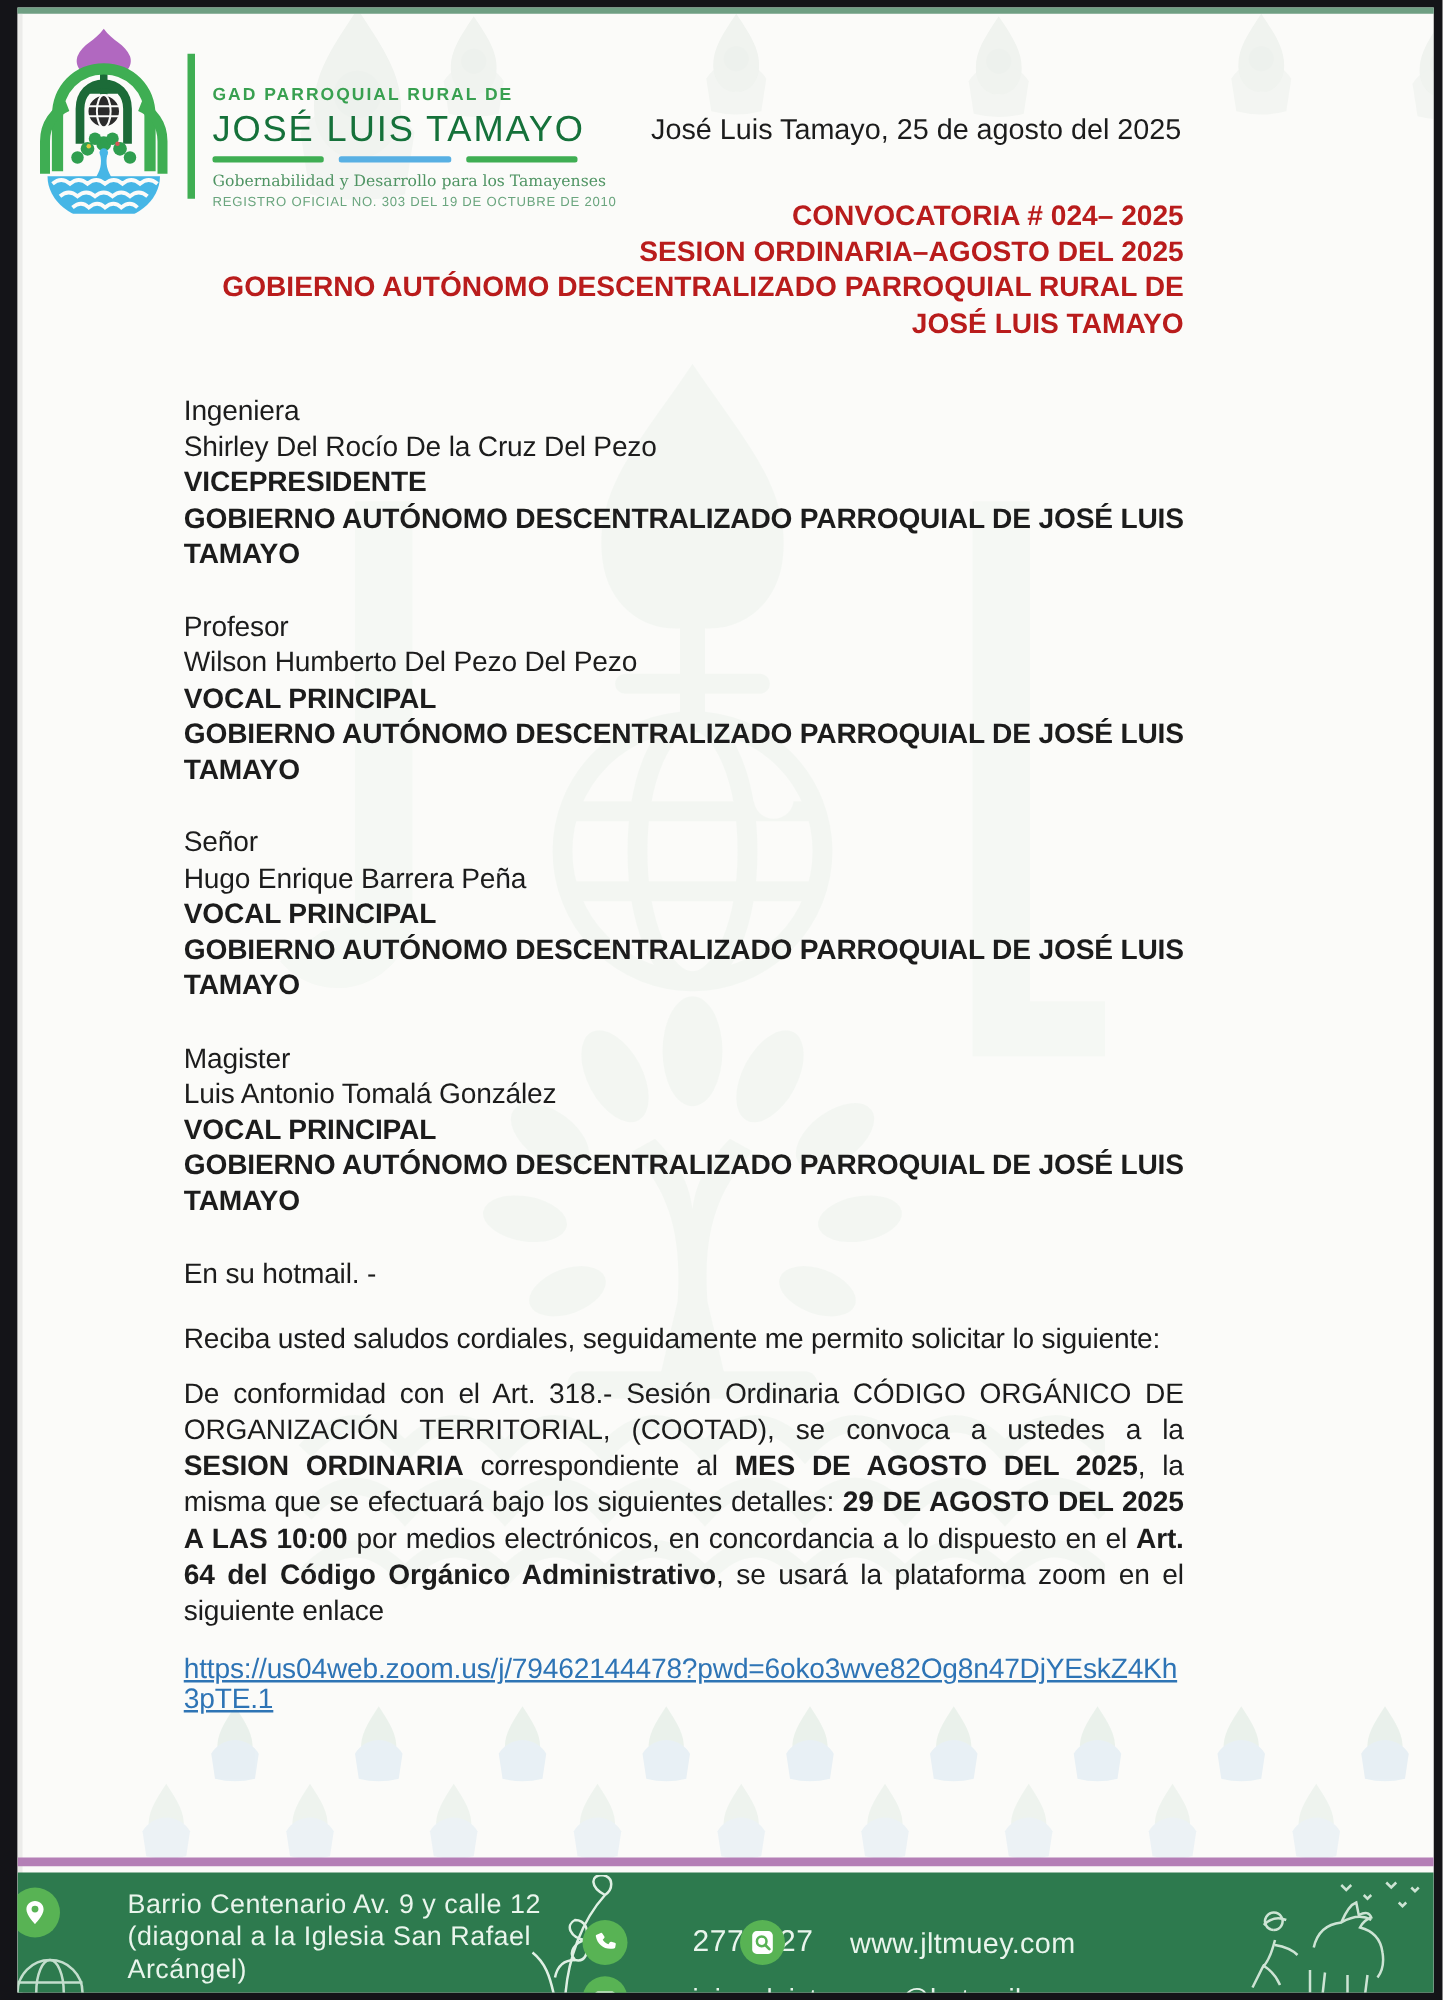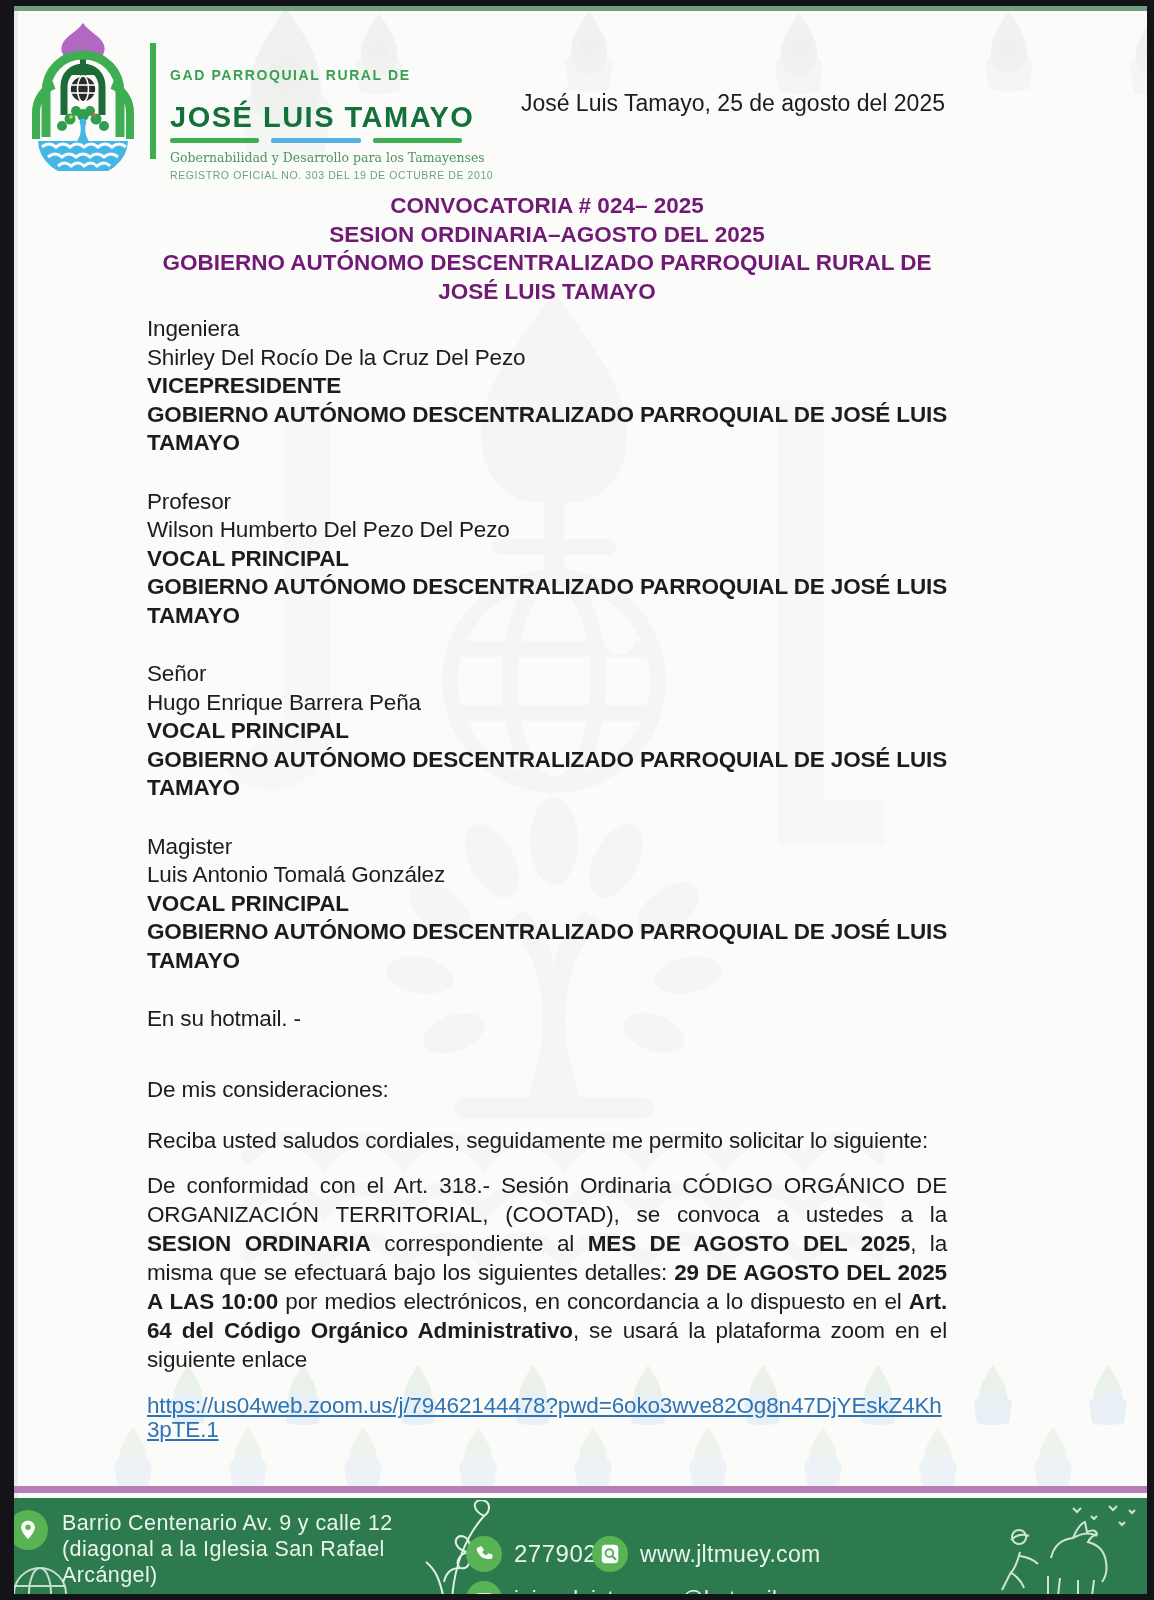--- a/index.html
+++ b/index.html
@@ -18,51 +18,51 @@
   .wm-top { left:0; top:0; width:100%; height:170px; opacity:.10; }
   .wm-center { left:210px; top:270px; width:660px; height:1010px; opacity:.16; }
   .wm-bottom { left:0; top:1352px; width:100%; height:130px; opacity:.22; }
 
   
   .header-logo { position:absolute; left:10px; top:8px; width:420px; height:158px; display:flex; }
   .crest { width:118px; height:152px; flex:none; }
   .logo-divider { width:6px; height:116px; background:#3fae53; margin:24px 14px 0 8px; flex:none; }
   .logo-text { padding-top:48px; white-space:nowrap; }
   .org-small { font-size:14px; font-weight:600; letter-spacing:1.6px; color:#38a050; }
-  .org-name  { font-size:29px; font-weight:bold; letter-spacing:1.5px; color:#15713a; margin-top:18px; }
+  .org-name  { font-size:29px; font-weight:normal; letter-spacing:1.5px; color:#15713a; margin-top:5px; }
   .logo-bars { display:flex; gap:12px; width:292px; margin-top:4px; }
   .logo-bars span { height:5px; flex:1; border-radius:2px; }
   .bar-g { background:#3fae53; } .bar-b { background:#58b0e3; }
   .tagline  { font-family:"DejaVu Serif", serif; font-size:12.5px; color:#4f9463; margin-top:7px; text-align:center; width:300px; }
   .registro { font-size:10.5px; letter-spacing:.6px; color:#6aa57e; margin-top:4px; text-align:center; width:300px; }
 
   .date-line { position:absolute; left:133px; top:79px; width:798px; text-align:right;
                font-size:23px; color:#1c1c1c; }
 
   
-  .title-block { position:absolute; left:133px; top:148px; width:800px; text-align:center;
-                 font-size:22.5px; font-weight:bold; line-height:28.5px; color:#701a75;margin-top:33px; }
+  .title-block { position:absolute; left:133px; top:148px; width:800px; text-align:right;
+                 font-size:22.5px; font-weight:bold; line-height:28.5px; color:#b91c1c; }
 
   
   .content { position:absolute; left:133px; top:304px; width:800px;
              font-size:22.5px; line-height:28.5px; color:#1c1c1c; letter-spacing:-0.15px; }
   .recipient { margin-bottom:30px; }
   .recipient .org-line { font-weight:bold; text-align:justify; }
   .recipient .role-line { font-weight:bold; }
   .gap-sm { margin-top:23px; }
   .gap-md { margin-top:42px; }
   .para-main { margin-top:15px; text-align:justify; line-height:29px; }
   .zoom-invite { margin-top:14px; }
   .zoom-link-wrap { margin-top:20px; line-height:24px; }
   .zoom-link { color:#2e74b5; text-decoration:underline; word-break:break-all; }
 
   
   .purple-line { position:absolute; left:0; top:1475px; width:100%; height:7px; background:#b47fb6; }
   .footer { position:absolute; left:0; top:1487px; width:100%; height:101px; background:#2d7a4e; color:#e9f5ec; }
-  .f-item { position:absolute; display:flex; align-items:flex-start; }
+  .f-item { position:absolute; display:flex; align-items:flex-start;gap:40px; }
   .f-circle { width:40px; height:40px; border-radius:50%; background:#58b354; flex:none;
               display:flex; align-items:center; justify-content:center; }
   .f-circle.sm { width:36px; height:36px; }
   .addr-block { left:-6px; top:12px; }
   .addr-text { font-size:21.5px; line-height:26px; letter-spacing:.4px; margin-left:14px; max-width:360px; }
   .phone-block { left:452px; top:38px; align-items:center; }
   .phone-num { font-size:24px; margin-left:12px; letter-spacing:.5px; }
   .web-block { left:578px; top:38px; align-items:center; }
   .web-text { font-size:23px; margin-left:12px; letter-spacing:.3px; }
   .mail-block { left:452px; top:83px; align-items:center; }
@@ -249,21 +249,20 @@
     </div>
 
     <div class="recipient">
       <div>Magister</div>
       <div>Luis Antonio Tomalá González</div>
       <div class="role-line">VOCAL PRINCIPAL</div>
       <div class="org-line">GOBIERNO AUTÓNOMO DESCENTRALIZADO PARROQUIAL DE JOSÉ LUIS TAMAYO</div>
     </div>
 
     <p class="gap-sm">En su hotmail. -</p>
-    <p class="gap-md">De mis consideraciones:</p>
     <p class="gap-sm">Reciba usted saludos cordiales, seguidamente me permito solicitar lo siguiente:</p>
 
     <p class="para-main"><span>De conformidad con el Art. 318.- Sesión Ordinaria CÓDIGO ORGÁNICO DE ORGANIZACIÓN TERRITORIAL, (COOTAD), se convoca a ustedes a la </span><b>SESION ORDINARIA</b><span> correspondiente al </span><b>MES DE AGOSTO DEL 2025</b><span>, la misma que se efectuará bajo los siguientes detalles: </span><b>29 DE AGOSTO DEL 2025 A LAS 10:00</b><span> por medios electrónicos, en concordancia a lo dispuesto en el </span><b>Art. 64 del Código Orgánico Administrativo</b><span>, se usará la plataforma zoom en el siguiente enlace</span></p>
 
 
     <p class="zoom-link-wrap"><a href="#" class="zoom-link" title="https://us04web.zoom.us/j/79462144478?pwd=6oko3wve82Og8n47DjYEskZ4Kh3pTE.1">https://us04web.zoom.us/j/79462144478?pwd=6oko3wve82Og8n47DjYEskZ4Kh3pTE.1</a></p>
   </div>
 
   <div class="purple-line"></div>
   <div class="footer">

